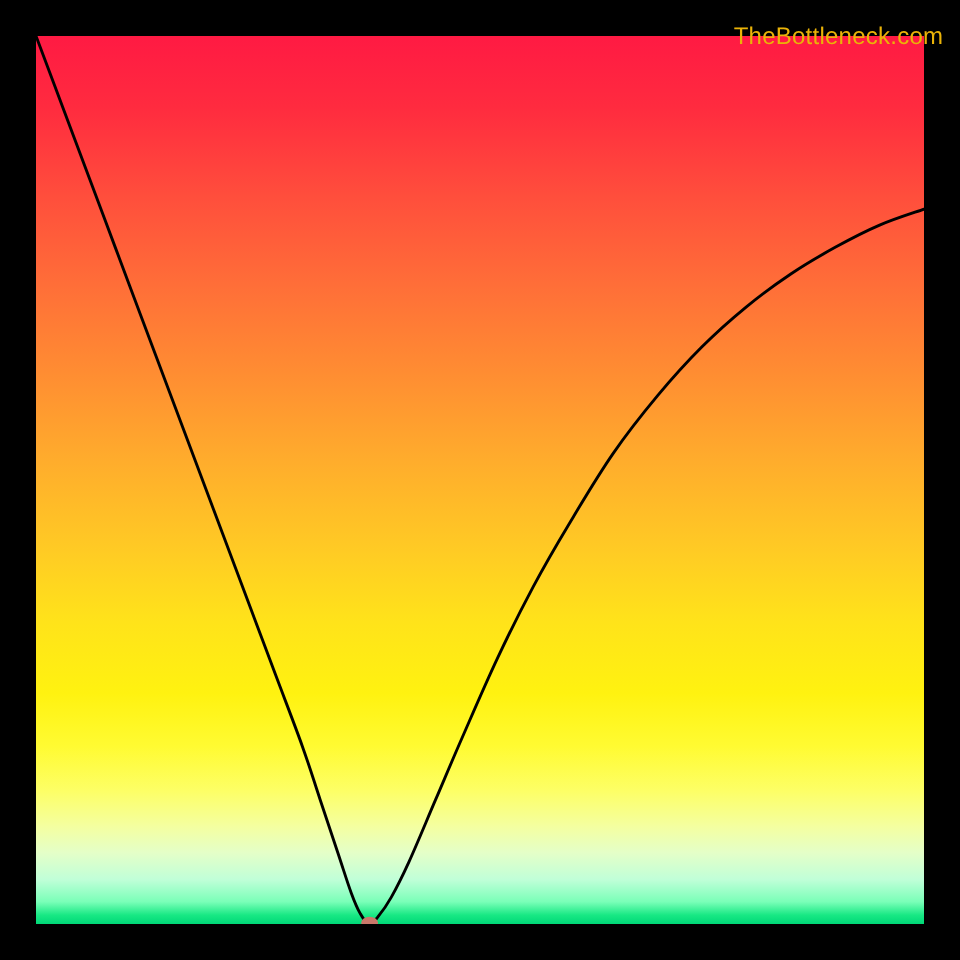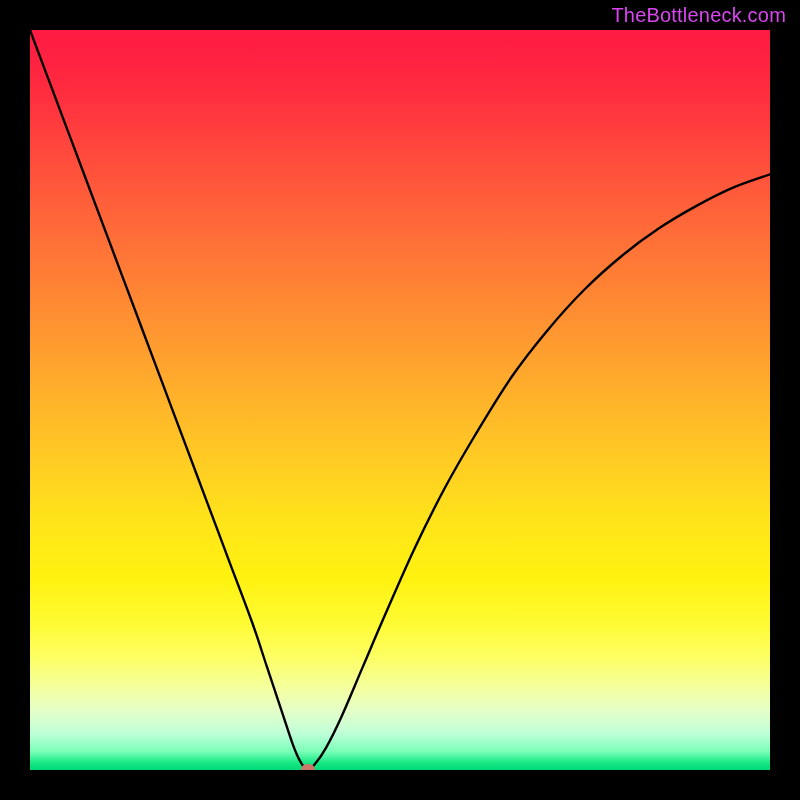--- a/index.html
+++ b/index.html
@@ -57,23 +57,23 @@
   }
   .marker {
     position: absolute;
     width: 14px;
     height: 10px;
     background: #c9786a;
     border-radius: 50%;
   }
   .watermark {
     position: absolute;
-    top: 4px;
+    top: 20px;
     right: 14px;
-    color: #d946ef;
+    color: #eab308;
     font-size: 20px;
     font-weight: 500;
     letter-spacing: 0.2px;
   }
 </style>
 </head>
 <body>
 
 <div class="frame">
 

